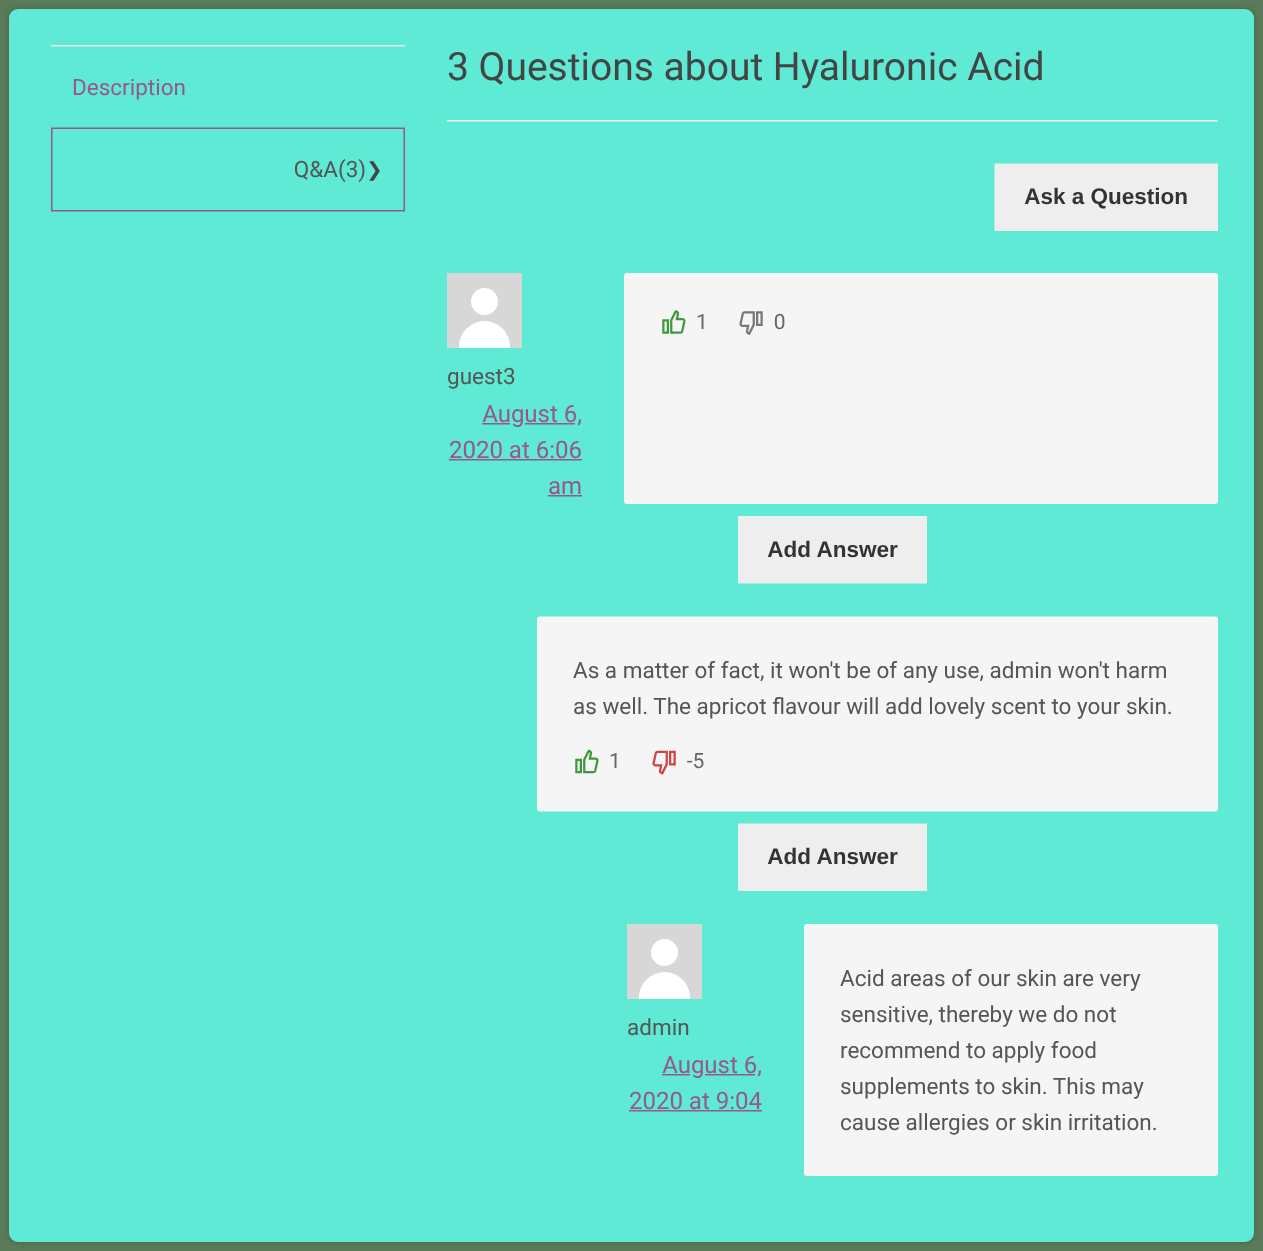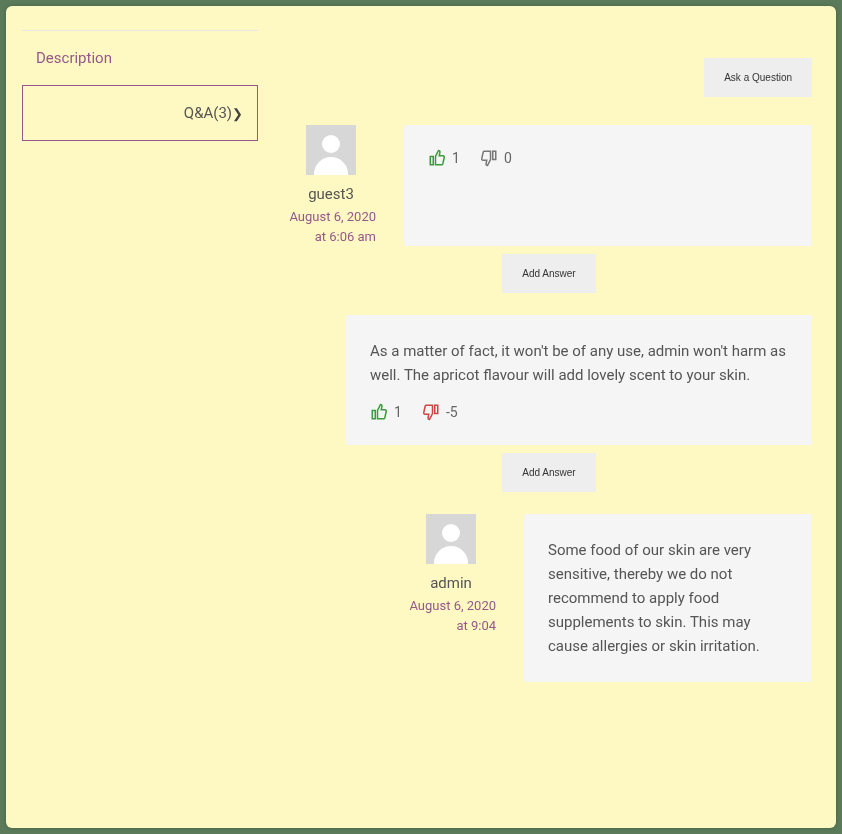--- a/index.html
+++ b/index.html
@@ -6,25 +6,25 @@
   body {
     font-family: -apple-system, BlinkMacSystemFont, "Segoe UI", Roboto, Helvetica, Arial, sans-serif;
     background: #5a7a5a;
     padding: 6px;
     width: 842px;
     height: 834px;
     overflow: hidden;
     color: #333;
   }
   .card {
-    background: #fef9c3;
+    background: #5eead4;
     border-radius: 6px;
     width: 100%;
     height: 100%;
-    padding: 24px 24px 0 16px;
+    padding: 24px 24px 0 28px;
     display: flex;
     gap: 28px;
     overflow: hidden;
     box-shadow: 0 0 4px rgba(0,0,0,0.2);
   }
   .sidebar {
     width: 236px;
     flex: 0 0 236px;
   }
   .tab {
@@ -60,38 +60,38 @@
   }
   .ask-row {
     display: flex;
     justify-content: flex-end;
     padding: 28px 0 28px 0;
   }
   .btn {
     background: #eeeeee;
     border: none;
     padding: 14px 20px;
-    font-size: 10px;
-    font-weight: 400;
+    font-size: 15px;
+    font-weight: 700;
     color: #333;
     cursor: pointer;
   }
   .qa-item {
     display: flex;
     gap: 28px;
     margin-bottom: 8px;
   }
   .qa-item.level-1 { margin-left: 60px; }
   .qa-item.level-2 { margin-left: 120px; }
   .meta {
     flex: 0 0 90px;
     text-align: right;
     display: flex;
     flex-direction: column;
-    align-items: center;
+    align-items: flex-start;
   }
   .avatar {
     width: 50px;
     height: 50px;
     background: #d7d7d7;
     position: relative;
     margin-bottom: 10px;
   }
   .avatar::before {
     content: "";
@@ -114,23 +114,24 @@
     height: 18px;
     border-radius: 18px 18px 0 0;
     background: #fff;
   }
   .author {
     font-size: 15px;
     color: #555;
     margin-bottom: 4px;
   }
   .timestamp {
-    font-size: 13px;
+    font-size: 16px;
     color: #96588a;
     line-height: 1.5;
+    text-decoration: underline;
   }
   .bubble {
     flex: 1;
     background: #f5f5f5;
     padding: 24px;
     border-radius: 2px;
   }
   .bubble-text {
     font-size: 15px;
     color: #555;
@@ -169,20 +170,21 @@
     <div class="tab">
       <span>Description</span>
     </div>
     <div class="tab active">
       <span>Q&amp;A(3)</span>
       <span class="chevron">❯</span>
     </div>
   </div>
 
   <div class="main">
+    <h2 class="page-title">3 Questions about Hyaluronic Acid</h2>
 
     <div class="ask-row">
       <button class="btn">Ask a Question</button>
     </div>
 
     <div class="qa-item">
       <div class="meta">
         <div class="avatar"></div>
         <div class="author">guest3</div>
         <div class="timestamp">August 6, 2020 at 6:06 am</div>
@@ -231,18 +233,18 @@
       <button class="btn">Add Answer</button>
     </div>
 
     <div class="qa-item level-2">
       <div class="meta">
         <div class="avatar"></div>
         <div class="author">admin</div>
         <div class="timestamp">August 6, 2020 at 9:04</div>
       </div>
       <div class="bubble">
-        <div class="bubble-text">Some food of our skin are very sensitive, thereby we do not recommend to apply food supplements to skin. This may cause allergies or skin irritation.</div>
+        <div class="bubble-text">Acid areas of our skin are very sensitive, thereby we do not recommend to apply food supplements to skin. This may cause allergies or skin irritation.</div>
       </div>
     </div>
 
   </div>
 </div>
 
 </body></html>

